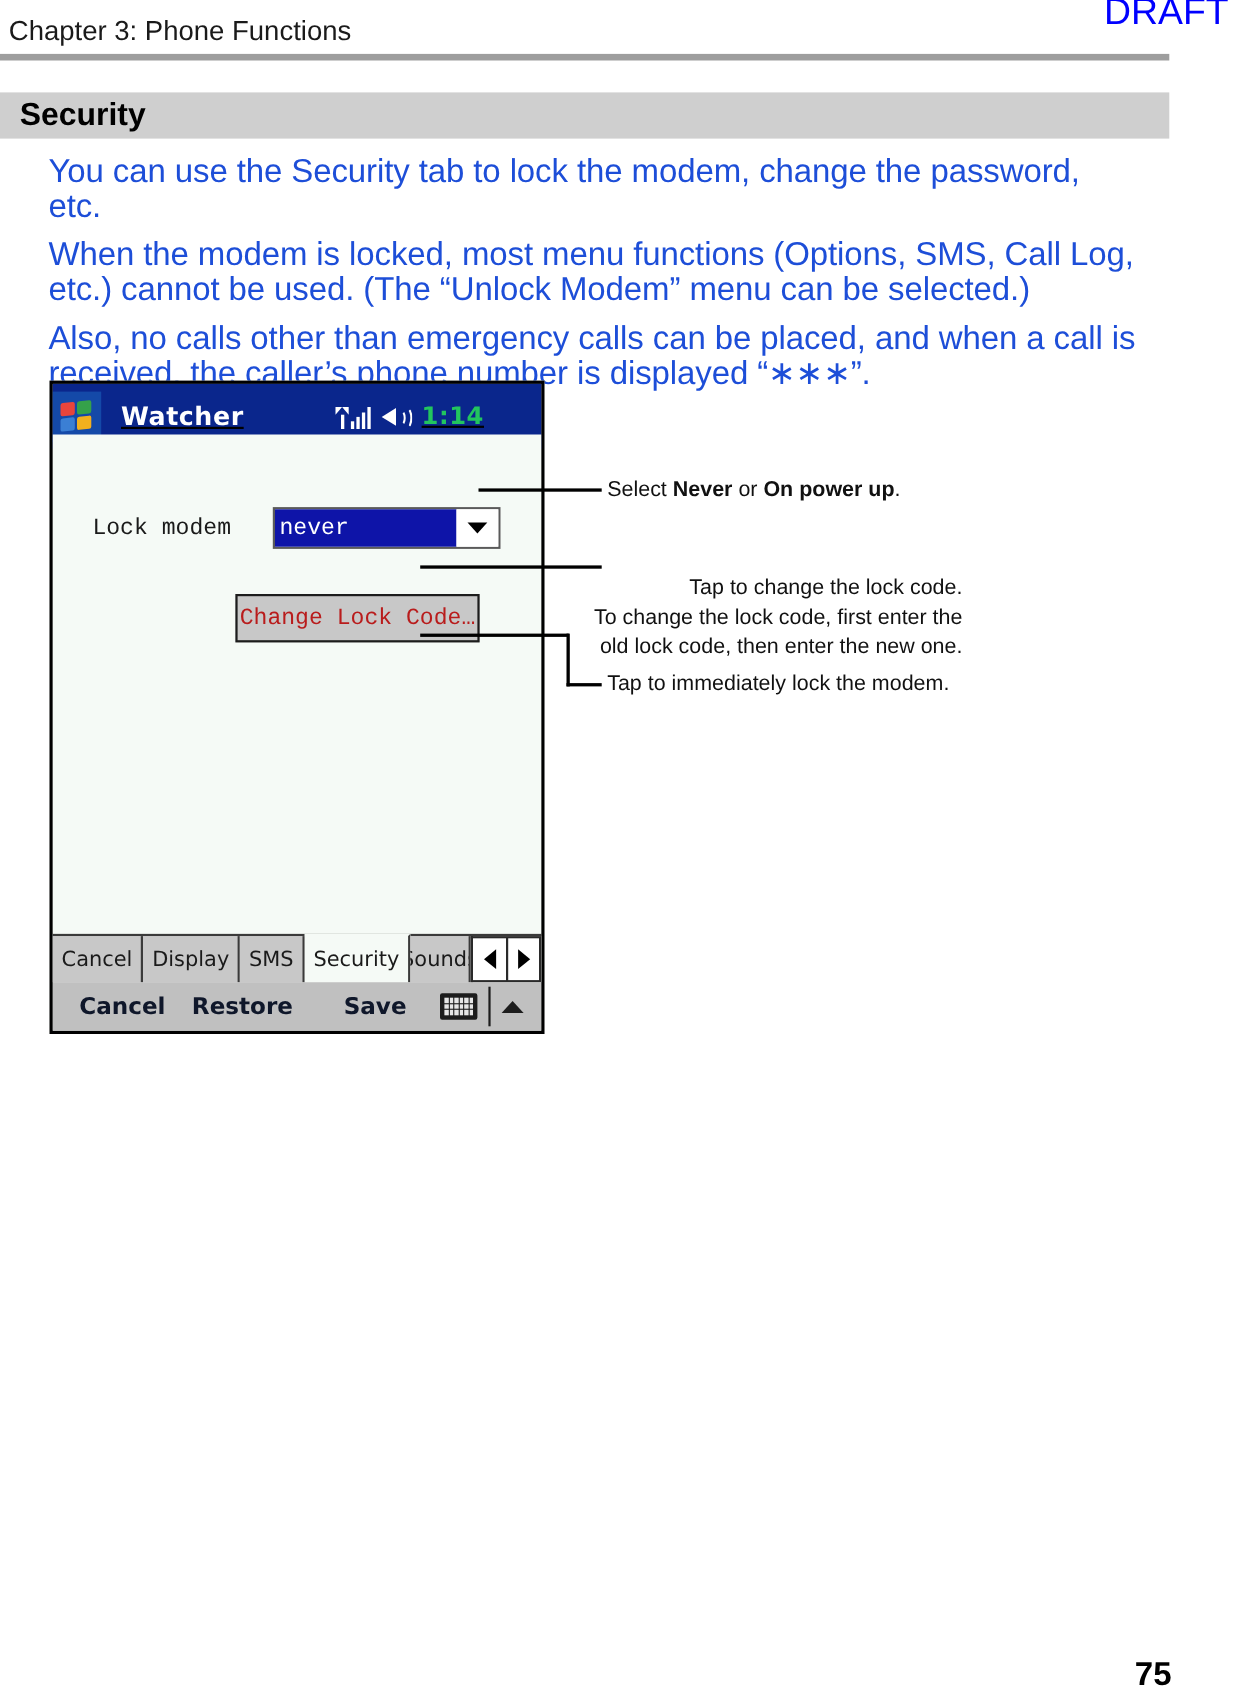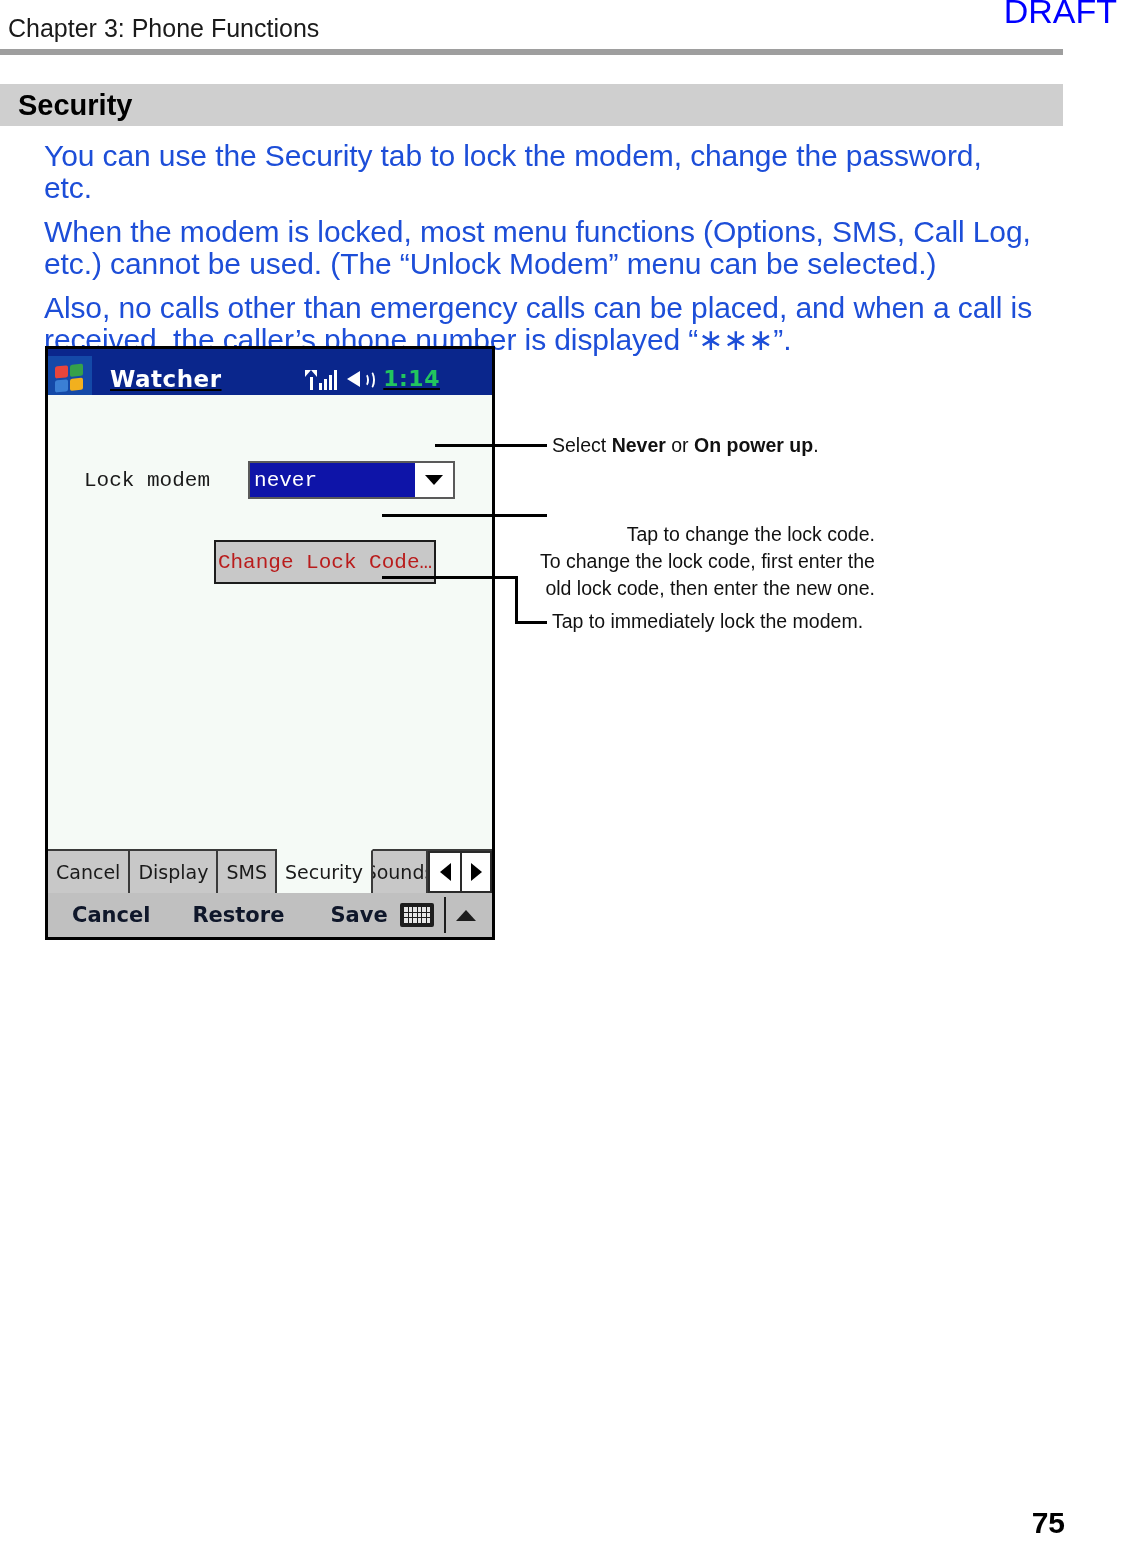--- a/index.html
+++ b/index.html
@@ -354,21 +354,21 @@
     display: flex;
     align-items: center;
   }
   .cmd-item {
     font-size: 21px;
     font-weight: bold;
     color: #0f172a;
     white-space: nowrap;
   }
   .cmd-item.cancel  { margin-left: 24px; }
-  .cmd-item.restore { margin-left: 42px; }
+  .cmd-item.restore { margin-left: 24px; }
   .cmd-item.save    { margin-left: 46px; }
   .cmd-right {
     margin-left: auto;
     display: flex;
     align-items: center;
     margin-right: 8px;
     height: 100%;
   }
   .kbd-icon {
     width: 34px; height: 24px;

